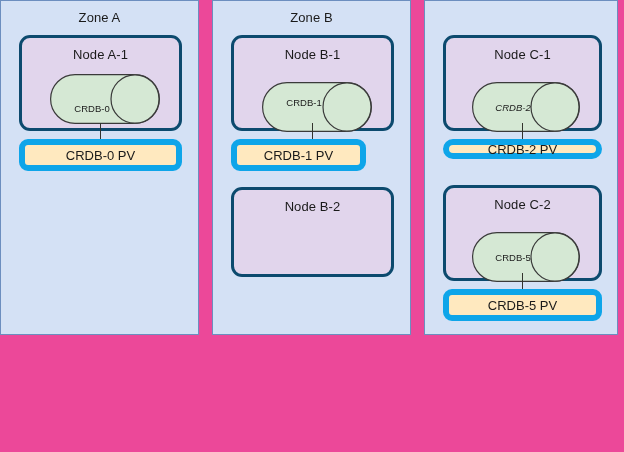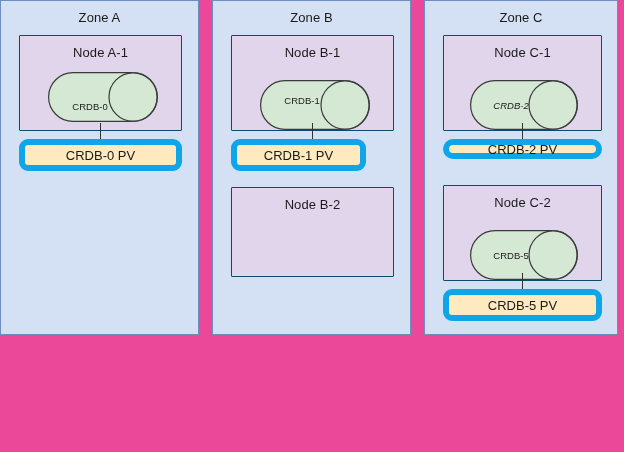--- a/index.html
+++ b/index.html
@@ -34,22 +34,22 @@
     right: 0;
     top: 9px;
     text-align: center;
     font-size: 13px;
     color: #1a1a1a;
     letter-spacing: 0.1px;
   }
   .node {
     position: absolute;
     background: #e1d5ec;
-    border: 1px solid #0c4a6e;
-    border-radius: 1px;
+    border: 3px solid #0c4a6e;
+    border-radius: 11px;
     box-sizing: border-box;
   }
   .node-title {
     position: absolute;
     left: 0;
     right: 0;
     top: 9px;
     text-align: center;
     font-size: 13px;
     color: #1a1a1a;
@@ -140,21 +140,20 @@
     <div class="pv" style="left:18px; top:138px; width:135px; height:32px;">
       <span>CRDB-1 PV</span>
     </div>
 
     <div class="node" style="left:18px; top:186px; width:163px; height:90px;">
       <div class="node-title">Node B-2</div>
     </div>
   </div>
 
   <div class="zone" style="left:424px; top:0px; width:194px; height:335px;">
-    <div class="zone-title">Zone C</div>
 
     <div class="node" style="left:18px; top:34px; width:159px; height:96px;">
       <div class="node-title">Node C-1</div>
 
       <div class="cyl" style="left:26px; top:44px; width:108px; height:50px;font-style:italic;">
         <svg width="108" height="50" viewBox="0 0 108 50">
           <path d="M25,0.6 L83,0.6 A24.4,24.4 0 0 1 83,49.4 L25,49.4 A24.4,24.4 0 0 1 25,0.6 Z" fill="#d5e8d4" stroke="#3a3a3a" stroke-width="1.2"></path>
           <ellipse cx="83" cy="25" rx="24" ry="24.2" fill="#d5e8d4" stroke="#3a3a3a" stroke-width="1.2"></ellipse>
         </svg>
         <div class="cyl-label">CRDB-2</div>

